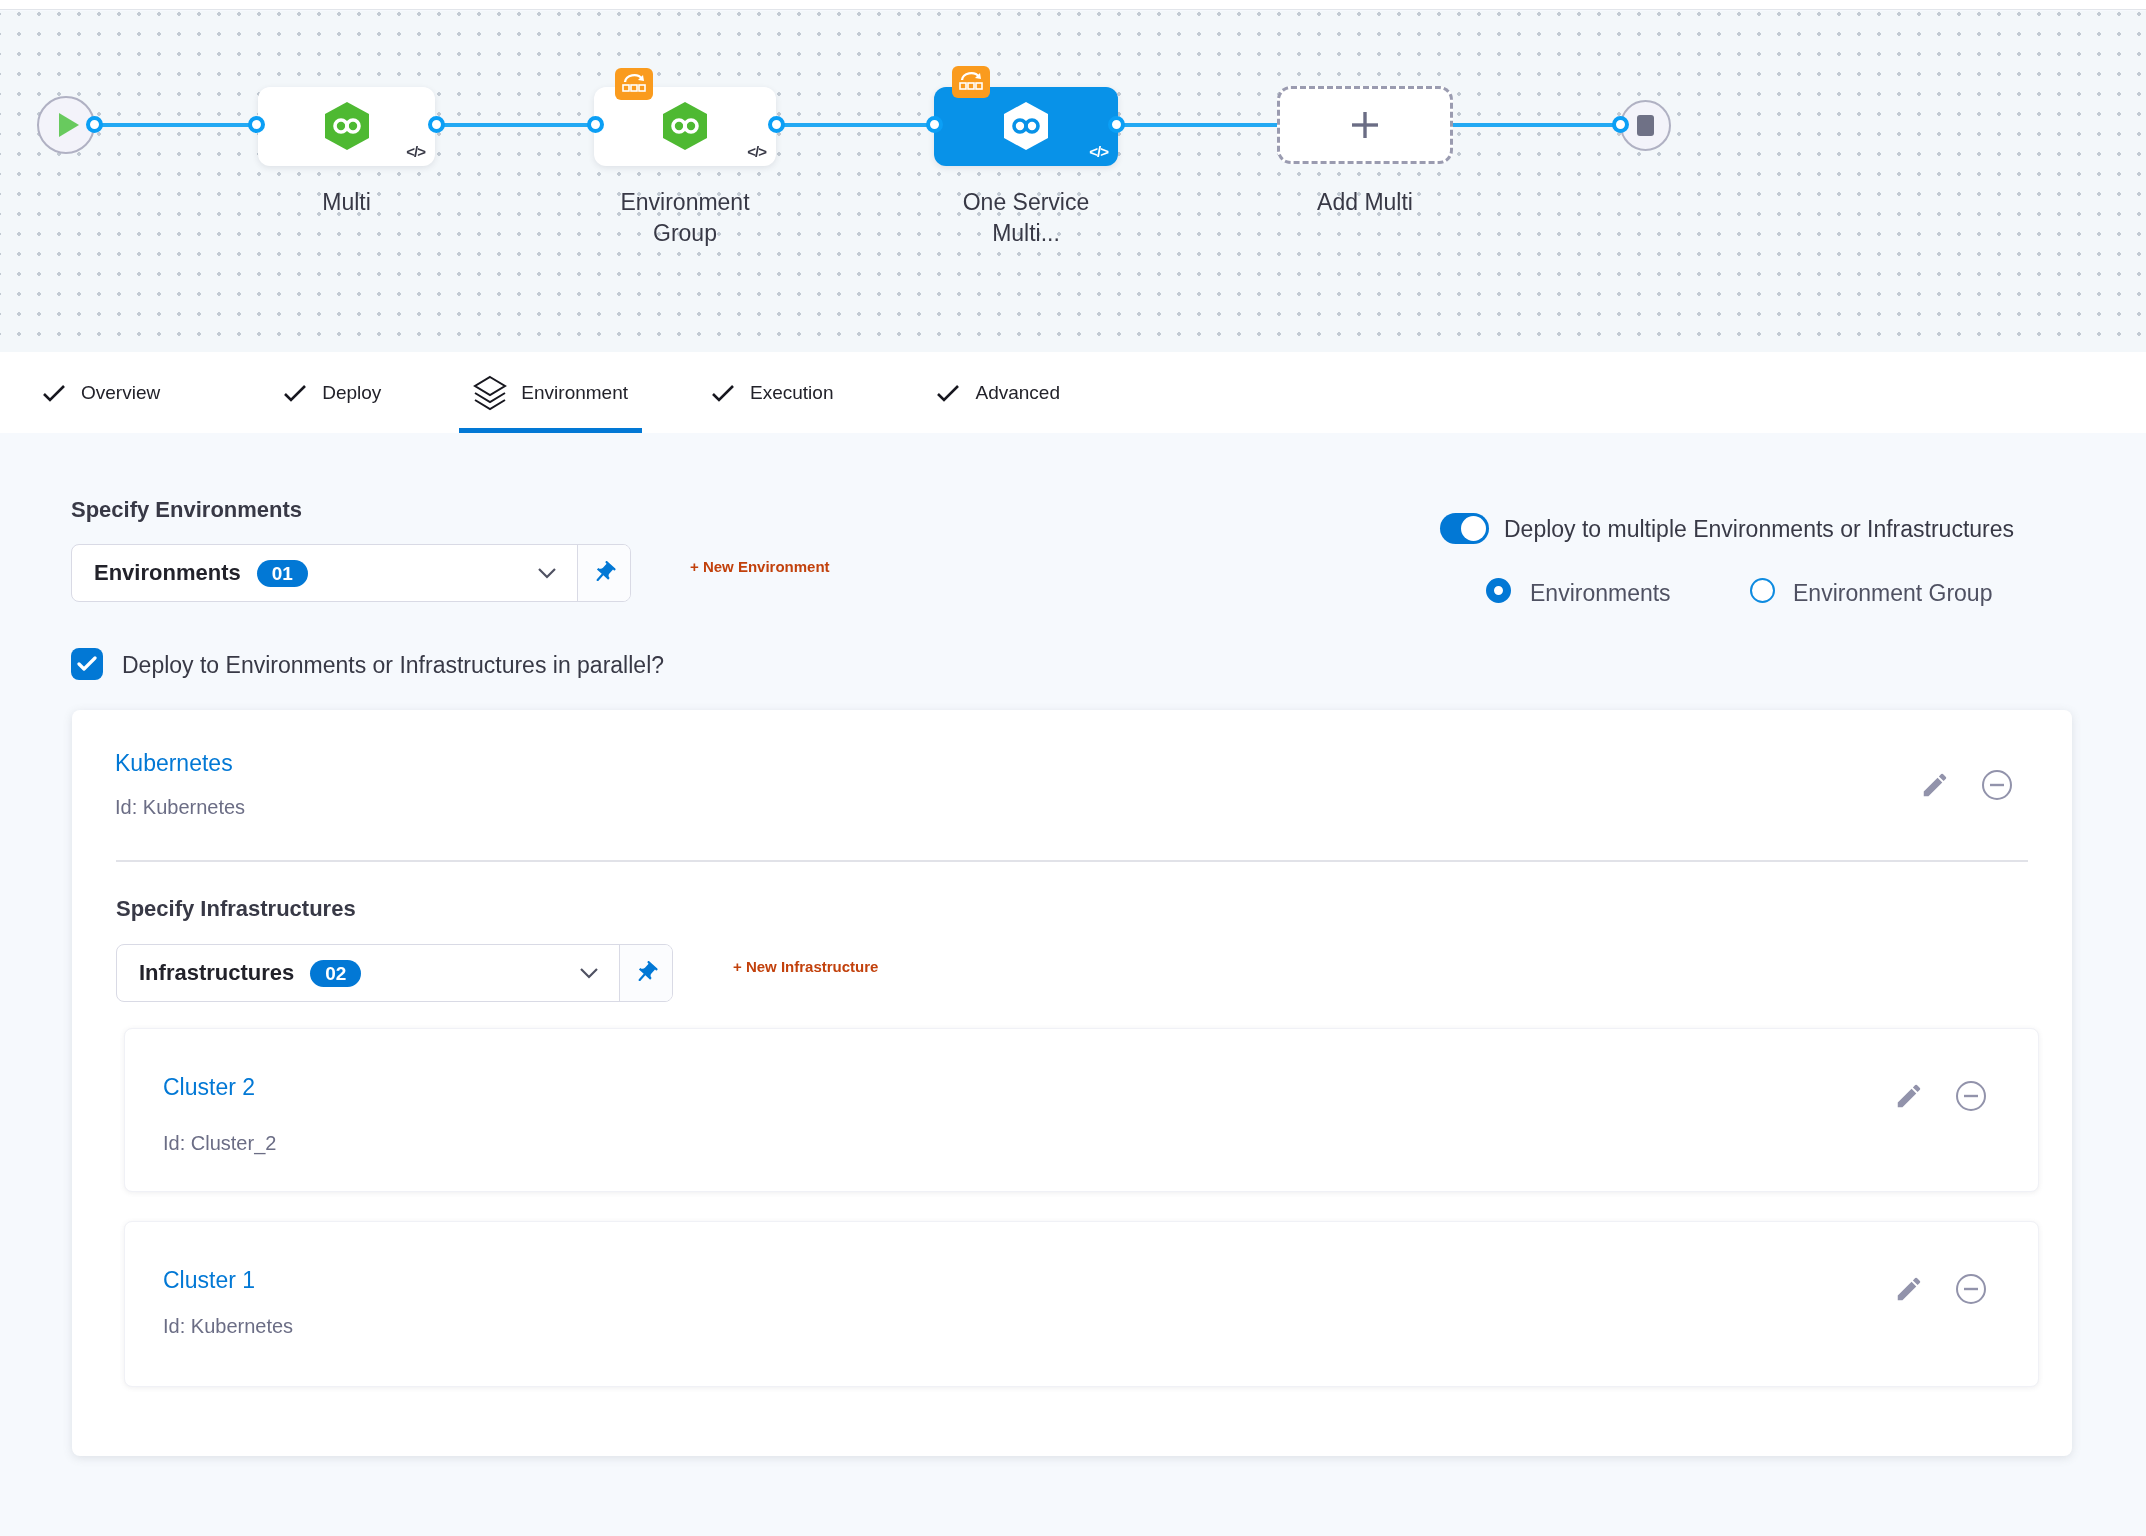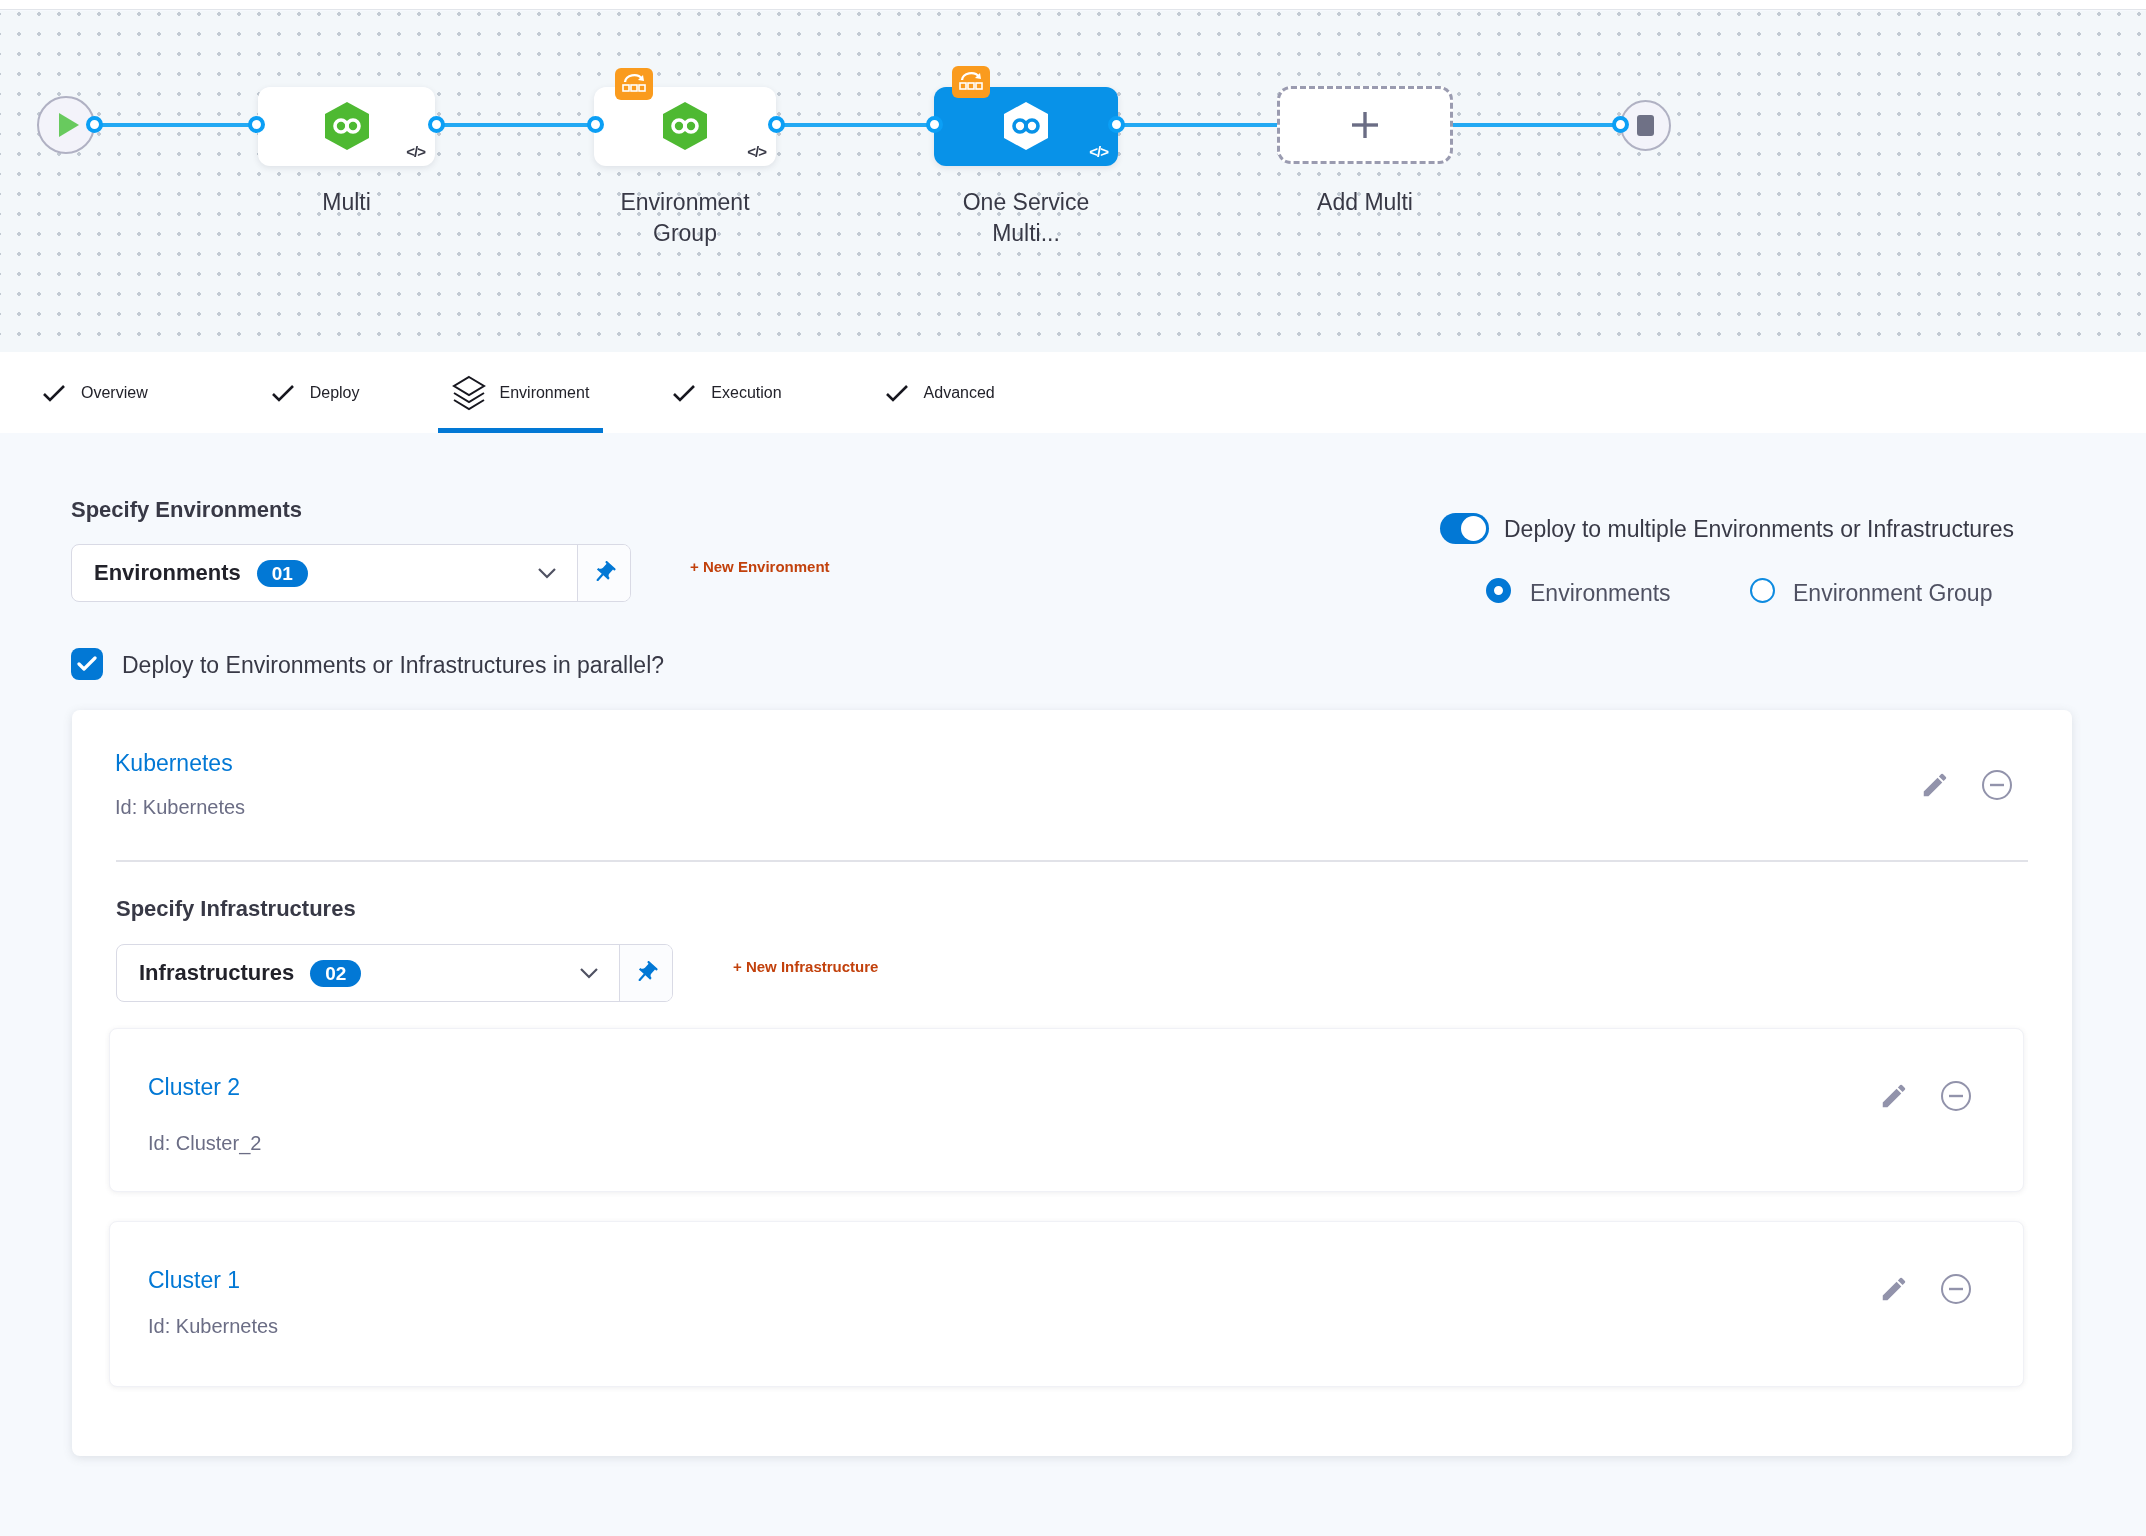--- a/index.html
+++ b/index.html
@@ -32,21 +32,21 @@
   .prop-badge { position:absolute; width:38px; height:32px; border-radius:6px; background:#fa9b1e;
           z-index:5; display:flex; align-items:center; justify-content:center; }
   .add-stage { position:absolute; left:1277px; top:75px; width:176px; height:78px; border-radius:14px;
           background:#ffffff; border:3px dashed #9a9bb0; z-index:3;
           display:flex; align-items:center; justify-content:center; }
   .node-label { position:absolute; top:176px; text-align:center; font-size:23px; line-height:31px; color:#383946; z-index:2; }
 
   
   .tabbar { position:absolute; left:0; top:352px; width:2146px; height:81px; background:#ffffff;
           display:flex; align-items:stretch; padding-left:41px; }
-  .tab { position:relative; display:flex; align-items:center; gap:14px; font-size:16px; color:#22222a; cursor:pointer; }
+  .tab { position:relative; display:flex; align-items:center; gap:14px; font-size:19px; color:#22222a; cursor:pointer; }
   .tab.active { font-weight:400; }
   .tab.active::after { content:""; position:absolute; left:-14px; right:-14px; bottom:0; height:5px; background:#0278d5; }
   .t2{margin-left:122px}.t3{margin-left:92px}.t4{margin-left:82px}.t5{margin-left:102px}
 
   
   .content { position:absolute; left:0; top:433px; width:2146px; height:1103px; background:#f6f9fd; }
   .h-label { position:absolute; font-size:22px; font-weight:700; color:#383946; }
   .combo { position:absolute; height:58px; background:#ffffff; border:1px solid #d9dae5; border-radius:8px;
           display:flex; align-items:stretch; overflow:hidden; }
   .combo .main { flex:1; display:flex; align-items:center; gap:16px; padding:0 20px 0 22px; }
@@ -67,21 +67,21 @@
   .radio-label { position:absolute; font-size:23px; color:#4f5162; }
   .checkbox { position:absolute; width:32px; height:32px; border-radius:8px; background:#0278d5;
           display:flex; align-items:center; justify-content:center; }
 
   .outer-card { position:absolute; left:72px; top:277px; width:2000px; height:746px; background:#ffffff;
           border-radius:8px; box-shadow:0 2px 10px rgba(96,97,112,.16); }
   .card-title { position:absolute; font-size:23px; color:#0278d5; cursor:pointer; }
   .card-id { position:absolute; font-size:20px; color:#6b6d85; }
   .icon-btn { position:absolute; cursor:pointer; line-height:0; }
   .divider { position:absolute; height:2px; background:#e1e2e8; }
-  .cluster-card { position:absolute; left:37px; width:1915px; background:#ffffff; border:1px solid #f0f1f6;
+  .cluster-card { position:absolute; left:52px; width:1915px; background:#ffffff; border:1px solid #f0f1f6;
           border-radius:8px; box-shadow:0 1px 5px rgba(96,97,112,.10); }
 </style>
 </head>
 <body>
 
 <div class="page">
 
   <div class="topstrip"></div>
   <div class="canvas">
 

